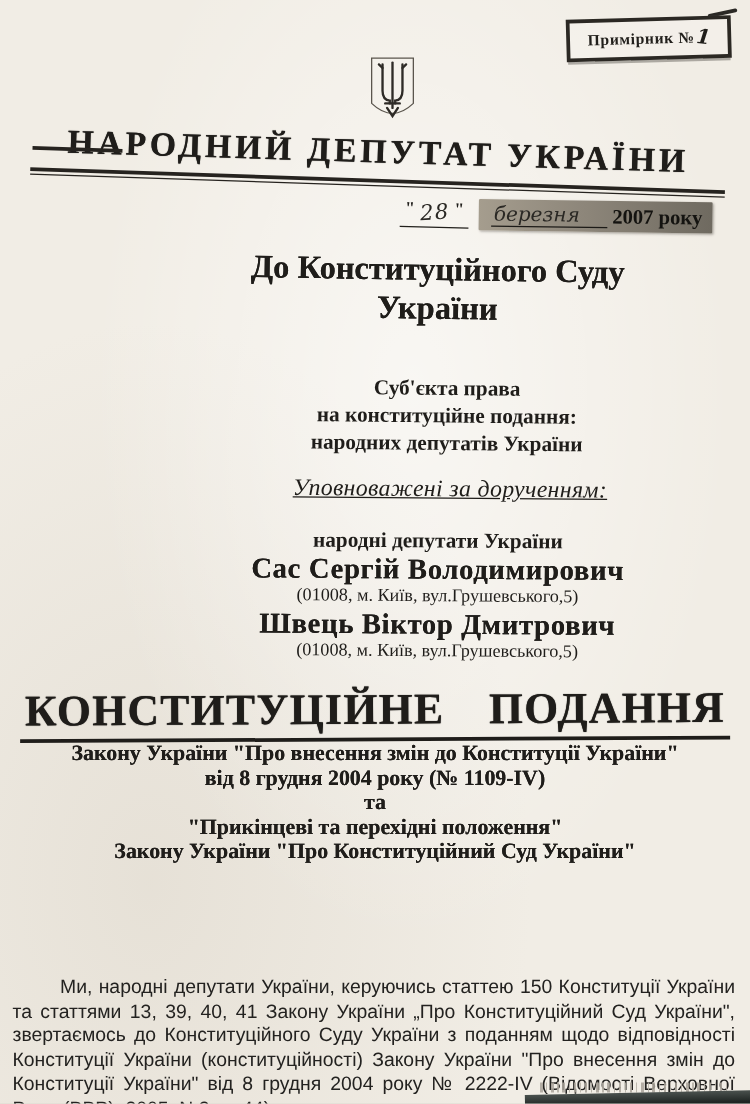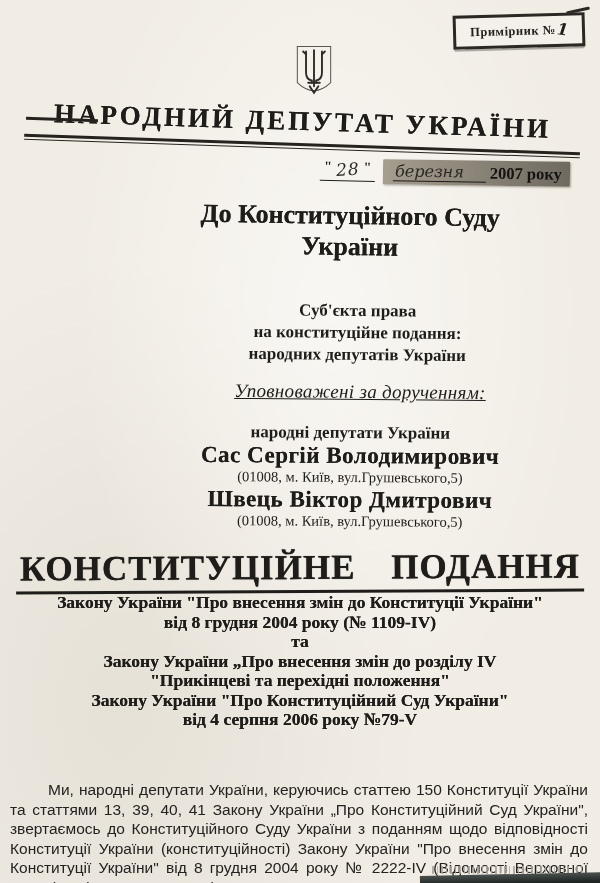--- a/index.html
+++ b/index.html
@@ -148,24 +148,22 @@
     <div class="dep-addr">(01008, м. Київ, вул.Грушевського,5)</div>
   </div>
 
   <div class="petition">
     <div>
       <span class="pet-title">КОНСТИТУЦІЙНЕ ПОДАННЯ</span>
     </div>
     <div class="pet-line">Закону України "Про внесення змін до Конституції України"</div>
     <div class="pet-line">від 8 грудня 2004 року (№ 1109-IV)</div>
     <div class="pet-line">та</div>
-    <div class="pet-line">Закону України „Про внесення змін до розділу IV</div>
     <div class="pet-line">"Прикінцеві та перехідні положення"</div>
     <div class="pet-line">Закону України "Про Конституційний Суд України"</div>
-    <div class="pet-line">від 4 серпня 2006 року №79-V</div>
   </div>
 
   <div class="body-par">Ми, народні депутати України, керуючись статтею 150 Конституції України та статтями 13, 39, 40, 41 Закону України „Про Конституційний Суд України", звертаємось до Конституційного Суду України з поданням щодо відповідності Конституції України (конституційності) Закону України "Про внесення змін до Конституції України" від 8 грудня 2004 року № 2222-IV (Відомості Верховної Ради (ВВР), 2005, N 2, ст.44)</div>
 
   <div class="ghost"></div>
   <div class="bottom-wedge"></div>
 
 </div>
 
 </body></html>

